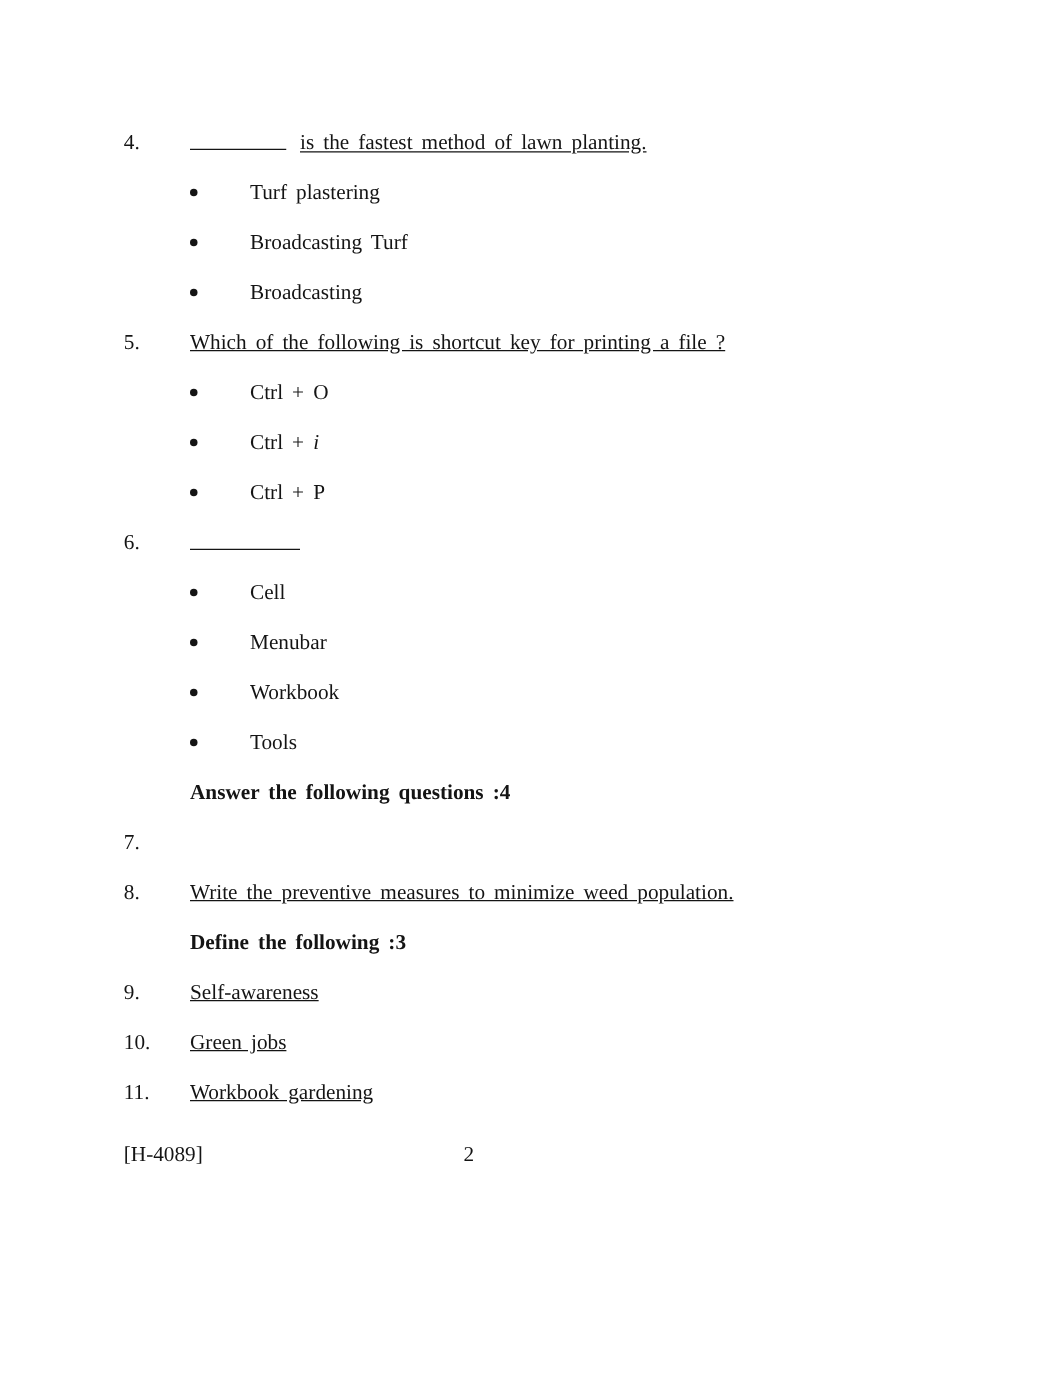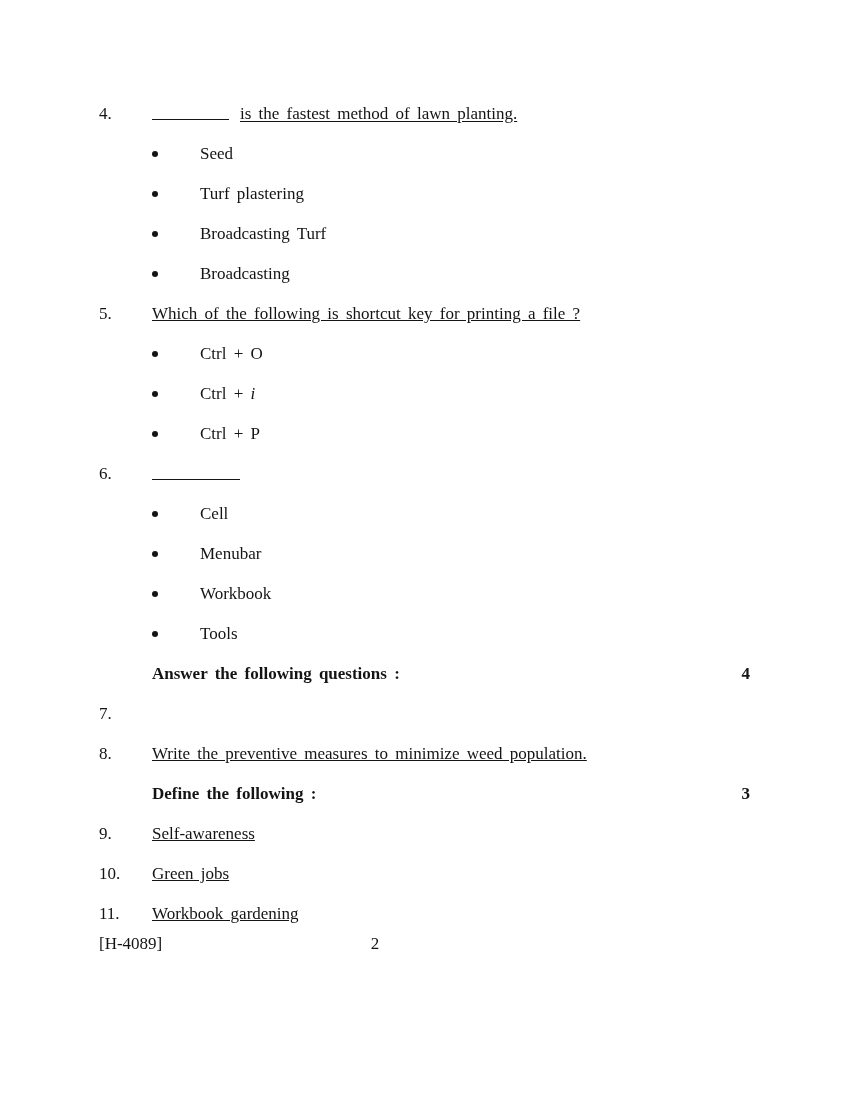--- a/index.html
+++ b/index.html
@@ -61,29 +61,28 @@
     border-radius: 50%;
     background: #141414;
   }
   .it {
     font-style: italic;
   }
   
   .heading-row {
     padding-left: 152px;
     padding-right: 100px;
-    justify-content: space-between;
     font-weight: bold;
   }
   
   .footer {
     height: 40px;
     position: relative;
     display: flex;
-    align-items: flex-start;
+    align-items: flex-end;
     padding-left: 99px;
   }
   .page-num {
     position: absolute;
     left: 0;
     right: 100px;
     text-align: center;
   }
 </style>
 </head>
@@ -92,26 +91,20 @@
 <main class="content">
 
   <div class="row q-row">
     <span class="q-num">4.</span>
     <span class="q-text"><span class="blank blank-q4"></span><span>is the fastest method of lawn planting.</span></span>
   </div>
   <div class="row opt-row">
     <span class="bullet-col">
         <span class="bullet-dot"></span>
       </span>
-    <span class="opt-text">Seed</span>
-  </div>
-  <div class="row opt-row">
-    <span class="bullet-col">
-        <span class="bullet-dot"></span>
-      </span>
     <span class="opt-text">Turf plastering</span>
   </div>
   <div class="row opt-row">
     <span class="bullet-col">
         <span class="bullet-dot"></span>
       </span>
     <span class="opt-text">Broadcasting Turf</span>
   </div>
   <div class="row opt-row">
     <span class="bullet-col">

